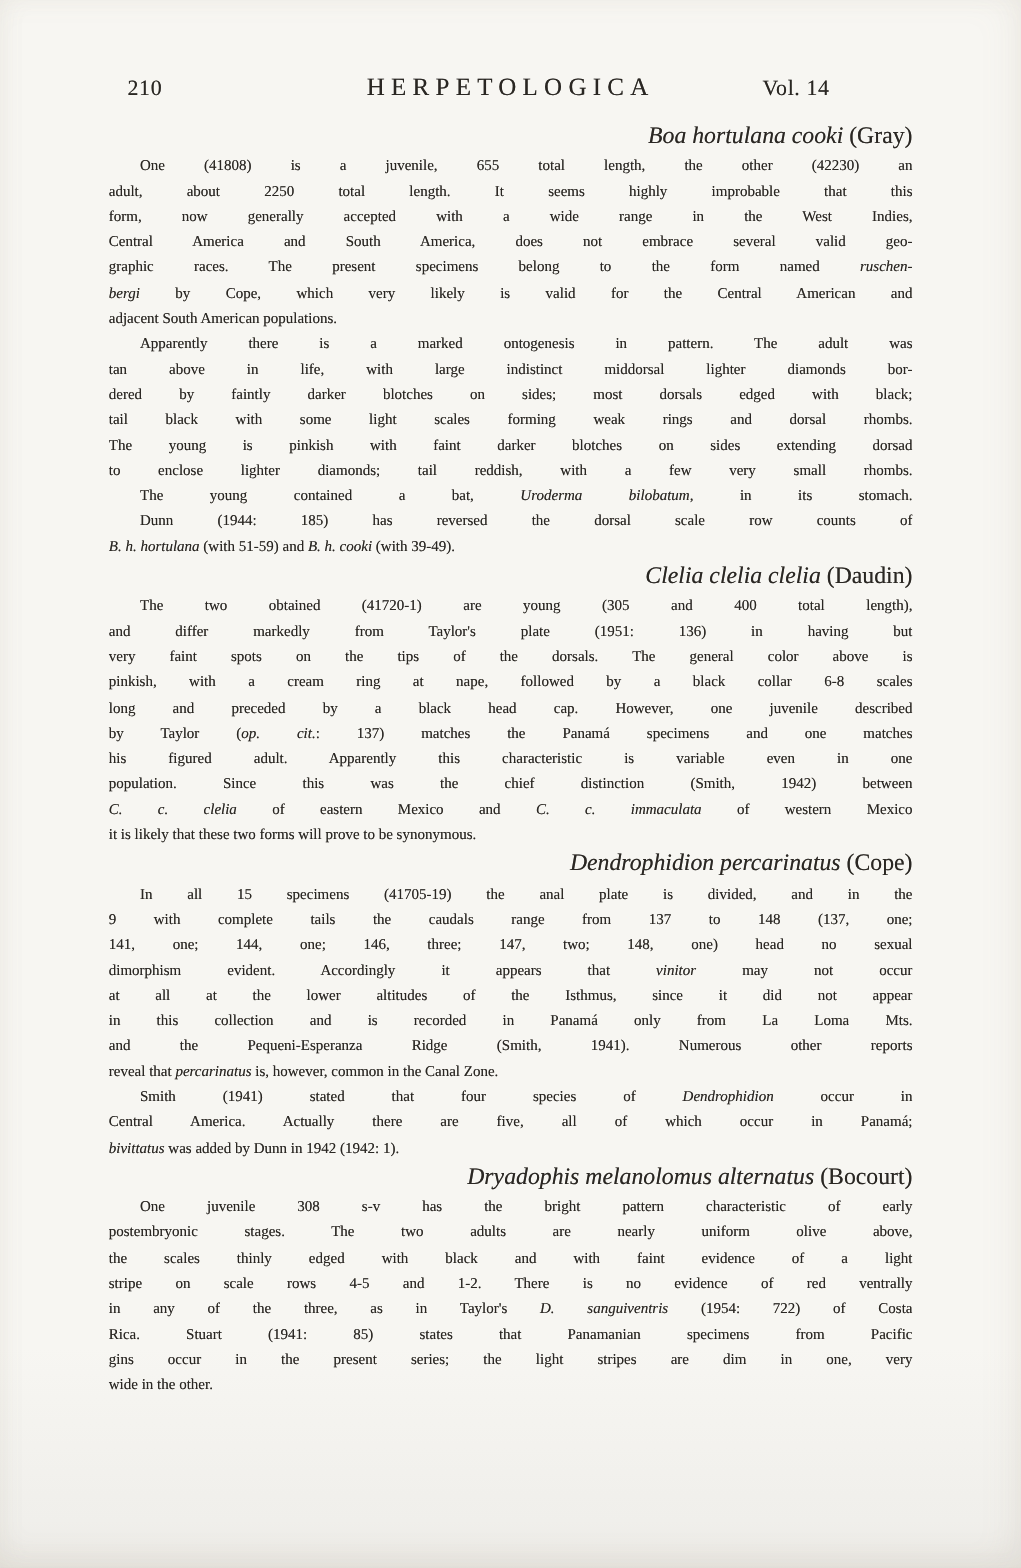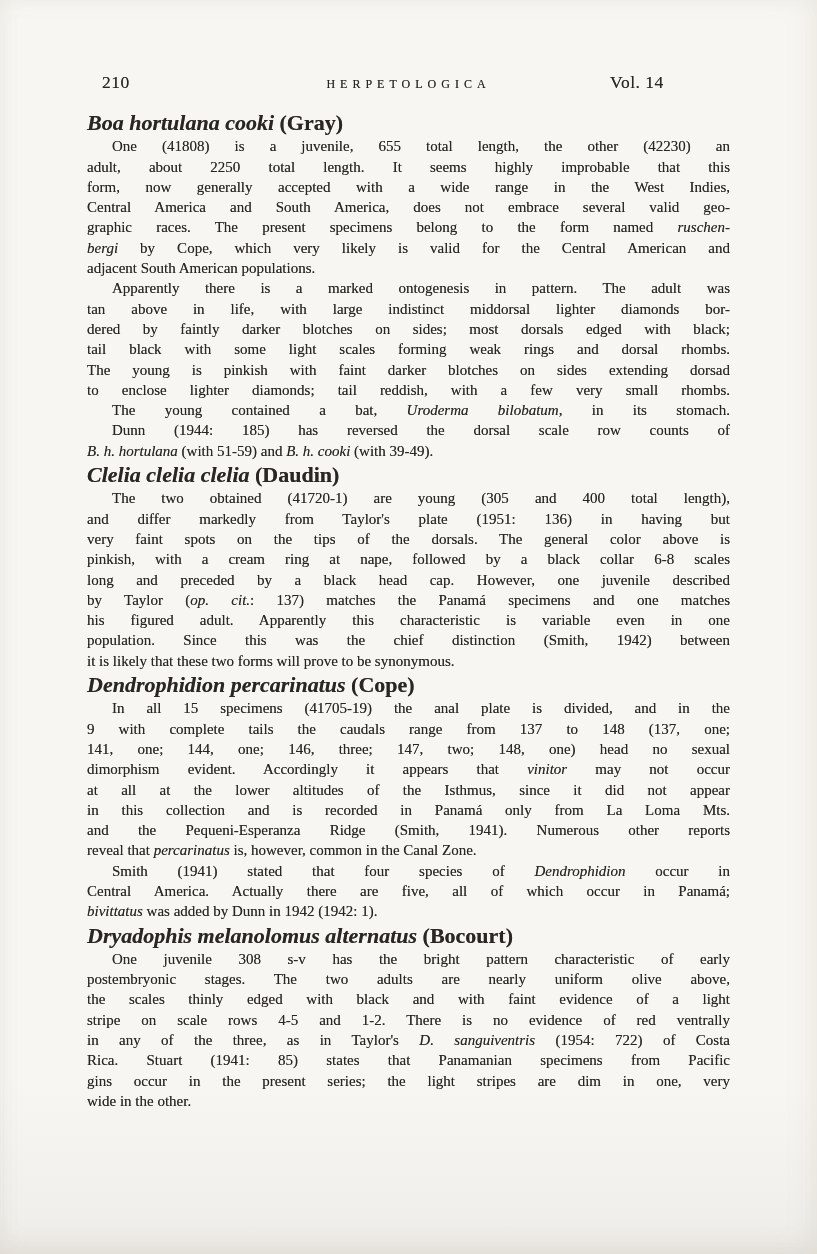--- a/index.html
+++ b/index.html
@@ -20,60 +20,60 @@
     background: linear-gradient(180deg, var(--paper) 0%, var(--paper) 86%, #f0efeb 97%, #eceae5 100%);
     box-shadow: inset -12px 0 26px rgba(150, 142, 125, 0.05),
                 inset 0 -10px 22px rgba(150, 142, 125, 0.07),
                 inset 6px 0 18px rgba(150, 142, 125, 0.04);
     color: var(--ink);
     overflow: hidden;
   }
   .content {
     position: absolute;
     left: 87px;
-    top: 72px;
+    top: 60px;
     width: 643px;
   }
   .runhead {
     display: flex;
     align-items: baseline;
     font-size: 17.5px;
     line-height: 20px;
     margin-bottom: 19px;
     text-shadow: 0 0 0.35px rgba(42, 39, 35, 0.6);
   }
   .runhead .pg {
     width: 120px;
     padding-left: 15px;
     letter-spacing: 0.5px;
   }
   .runhead .jt {
     flex: 1;
     text-align: center;
     letter-spacing: 5px;
-    font-size: 12px;
+    font-size: 20px;
   }
   .runhead .vol {
     width: 120px;
     text-align: left;
     letter-spacing: 0.5px;
   }
   .article { width: 643px; }
   .heading {
-    text-align: left;
-    font-size: 22px;
-    font-weight: bold;
+    text-align: right;
+    font-size: 19px;
+    font-weight: normal;
     line-height: 20.3px;
     margin: 4px 0 3px 0;
     text-shadow: 0 0 0.35px rgba(42, 39, 35, 0.6);
   }
   .heading em { font-style: italic; }
   .para { margin: 0; }
   .line {
-    font-size: 15px;
+    font-size: 12px;
     line-height: 20.3px;
     height: 20.3px;
     text-align: justify;
     text-align-last: justify;
     overflow: hidden;
     white-space: normal;
     text-shadow: 0 0 0.35px rgba(42, 39, 35, 0.6);
   }
   .line.first { text-indent: 25px; }
   .line.last { text-align-last: left; }
@@ -121,20 +121,21 @@
           <div class="heading"><em>Clelia clelia clelia</em><span> (Daudin)</span></div>
           <div class="para">
             <div class="line first">The two obtained (41720-1) are young (305 and 400 total length),</div>
             <div class="line">and differ markedly from Taylor's plate (1951: 136) in having but</div>
             <div class="line">very faint spots on the tips of the dorsals. The general color above is</div>
             <div class="line">pinkish, with a cream ring at nape, followed by a black collar 6-8 scales</div>
             <div class="line">long and preceded by a black head cap. However, one juvenile described</div>
             <div class="line">by Taylor (<em>op. cit.</em>: 137) matches the Panamá specimens and one matches</div>
             <div class="line">his figured adult. Apparently this characteristic is variable even in one</div>
             <div class="line">population. Since this was the chief distinction (Smith, 1942) between</div>
+            <div class="line"><em>C. c. clelia</em> of eastern Mexico and <em>C. c. immaculata</em> of western Mexico</div>
             <div class="line last">it is likely that these two forms will prove to be synonymous.</div>
           </div>
         </section>
         <section class="section">
           <div class="heading"><em>Dendrophidion percarinatus</em><span> (Cope)</span></div>
           <div class="para">
             <div class="line first">In all 15 specimens (41705-19) the anal plate is divided, and in the</div>
             <div class="line">9 with complete tails the caudals range from 137 to 148 (137, one;</div>
             <div class="line">141, one; 144, one; 146, three; 147, two; 148, one) head no sexual</div>
             <div class="line">dimorphism evident. Accordingly it appears that <em>vinitor</em> may not occur</div>

